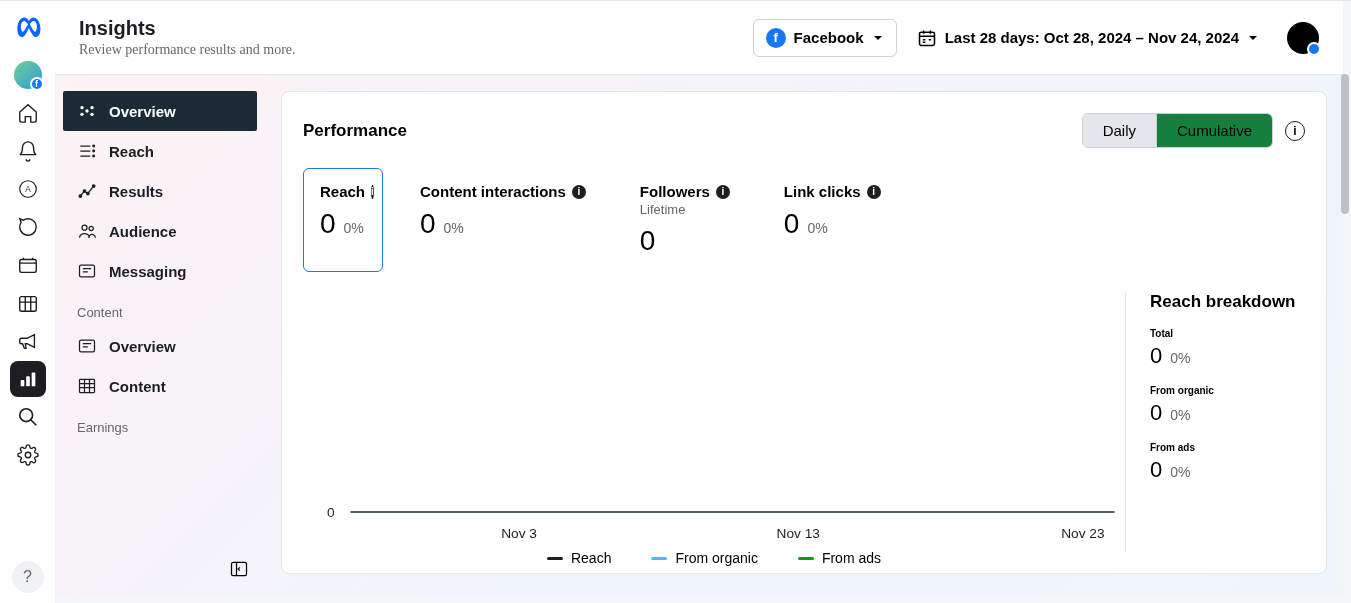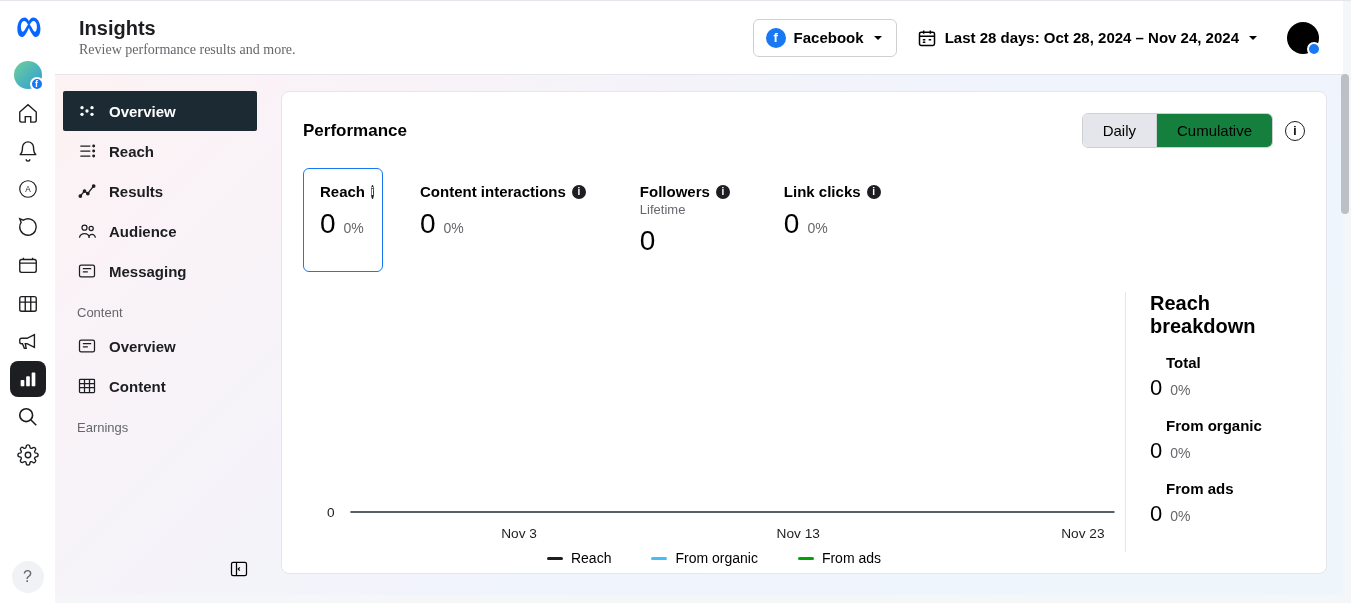--- a/index.html
+++ b/index.html
@@ -61,23 +61,23 @@
     .metric-label { font-size: 15px; font-weight: 700; display: flex; align-items: center; gap: 6px; }
     .metric-sub { font-size: 13px; color: #65676b; margin-top: 2px; }
     .metric-val { display: flex; align-items: baseline; gap: 8px; margin-top: 8px; }
     .metric-big { font-size: 28px; font-weight: 400; }
     .metric-pct { font-size: 14px; color: #65676b; }
     .mini-info { width: 14px; height: 14px; border-radius: 50%; background: #1c1e21; color: #fff; font-size: 10px; display: inline-flex; align-items: center; justify-content: center; font-weight: 700; }
     
     .chart-area { display: flex; margin-top: 20px; gap: 0; }
     .chart { flex: 1; position: relative; height: 260px; }
     .breakdown { width: 180px; border-left: 1px solid #e4e6eb; padding-left: 24px; }
-    .bd-title { font-size: 20px; font-weight: 700; margin-bottom: 16px; }
+    .bd-title { font-size: 17px; font-weight: 700; margin-bottom: 16px; }
     .bd-row { margin-bottom: 16px; }
-    .bd-label { font-size: 15px; font-weight: 700; margin-bottom: 4px; margin-left: 16px; }
+    .bd-label { font-size: 10px; font-weight: 700; margin-bottom: 4px; }
     .bd-val { display: flex; align-items: baseline; gap: 8px; }
     .bd-big { font-size: 22px; font-weight: 400; }
     .bd-pct { font-size: 14px; color: #65676b; }
     
     .chart-svg { width: 100%; height: 230px; }
     .legend { display: flex; gap: 40px; justify-content: center; font-size: 14px; margin-top: 4px;}
     .legend-item { display: flex; align-items: center; gap: 8px; }
     .legend-swatch { width: 16px; height: 3px; border-radius: 2px; }
     
     svg { display: block; }

